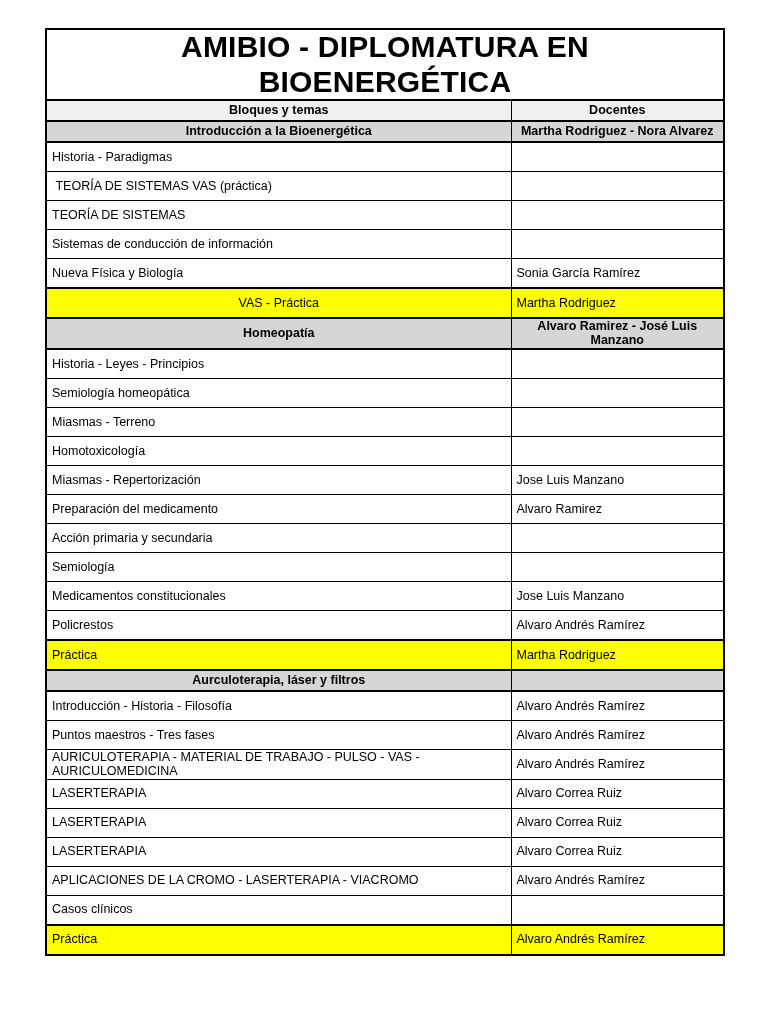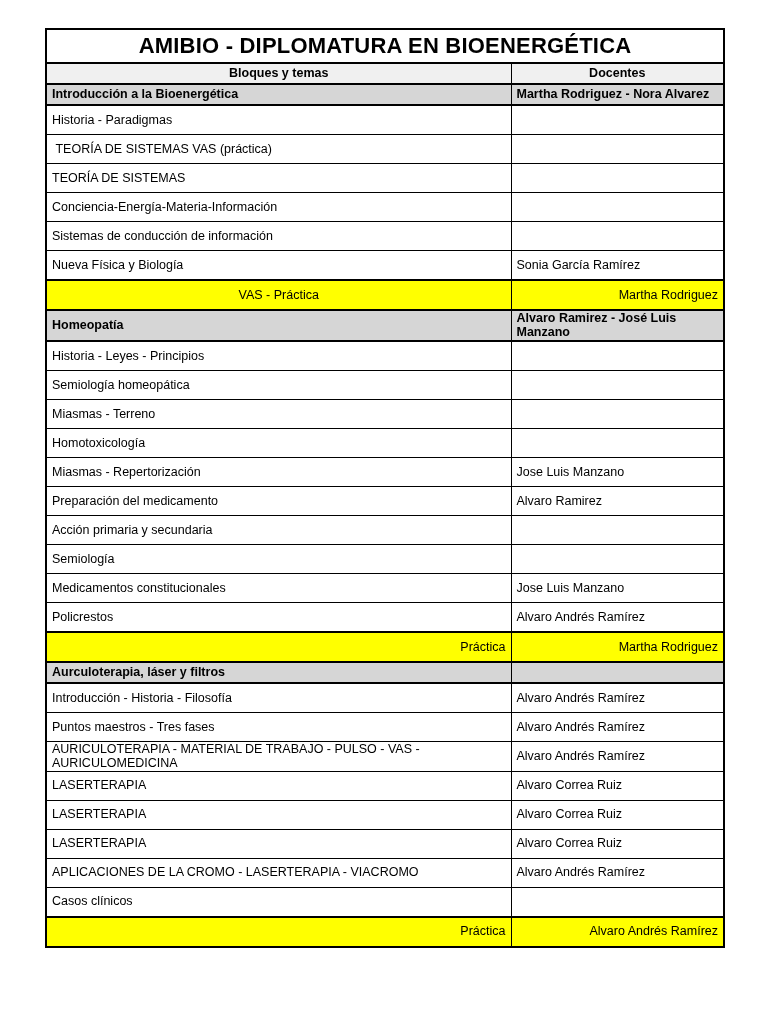--- a/index.html
+++ b/index.html
@@ -35,51 +35,52 @@
     vertical-align: middle;
     overflow: hidden;
     white-space: pre-wrap;
     line-height: 1.15;
   }
 
   tr.title-row td {
     height: 32px;
     text-align: center;
     font-weight: bold;
-    font-size: 22px;
+    font-size: 30px;
     background: #ffffff;
     border: 1px solid #000000;
     border-bottom: 2px solid #000000;
     letter-spacing: 0.2px;
   }
   tr.colhead-row td {
     height: 19px;
     background: #f0f0f0;
     font-weight: bold;
     text-align: center;
     border-top: 2px solid #000000;
     border-bottom: 2px solid #000000;
     margin-left: 32px;
   }
   tr.section-row td {
     height: 19px;
     background: #d6d6d6;
     font-weight: bold;
+    text-align: center;
     border-top: 2px solid #000000;
     border-bottom: 2px solid #000000;
   }
   tr.data-row td {
     height: 28px;
     background: #ffffff;
     text-align: left;
   }
   tr.highlight-row td {
     height: 28px;
     background: #ffff00;
-    text-align: right;
+    text-align: left;
     border-top: 2px solid #000000;
     border-bottom: 2px solid #000000;
   }
   tr.highlight-row.center-tema td.tema-cell {
     text-align: center;
   }
 </style>
 </head>
 <body>
 
@@ -108,24 +109,20 @@
         </tr>
         <tr class="data-row">
           <td class="tema-cell"> TEORÍA DE SISTEMAS VAS (práctica)</td>
           <td class="docente-cell"></td>
         </tr>
         <tr class="data-row">
           <td class="tema-cell">TEORÍA DE SISTEMAS</td>
           <td class="docente-cell"></td>
         </tr>
         <tr class="data-row">
-          <td class="tema-cell">Conciencia-Energía-Materia-Información</td>
-          <td class="docente-cell"></td>
-        </tr>
-        <tr class="data-row">
           <td class="tema-cell">Sistemas de conducción de información</td>
           <td class="docente-cell"></td>
         </tr>
         <tr class="data-row">
           <td class="tema-cell">Nueva Física y Biología</td>
           <td class="docente-cell">Sonia García Ramírez</td>
         </tr>
         <tr class="highlight-row center-tema">
           <td class="tema-cell">VAS - Práctica</td>
           <td class="docente-cell">Martha Rodriguez</td>

